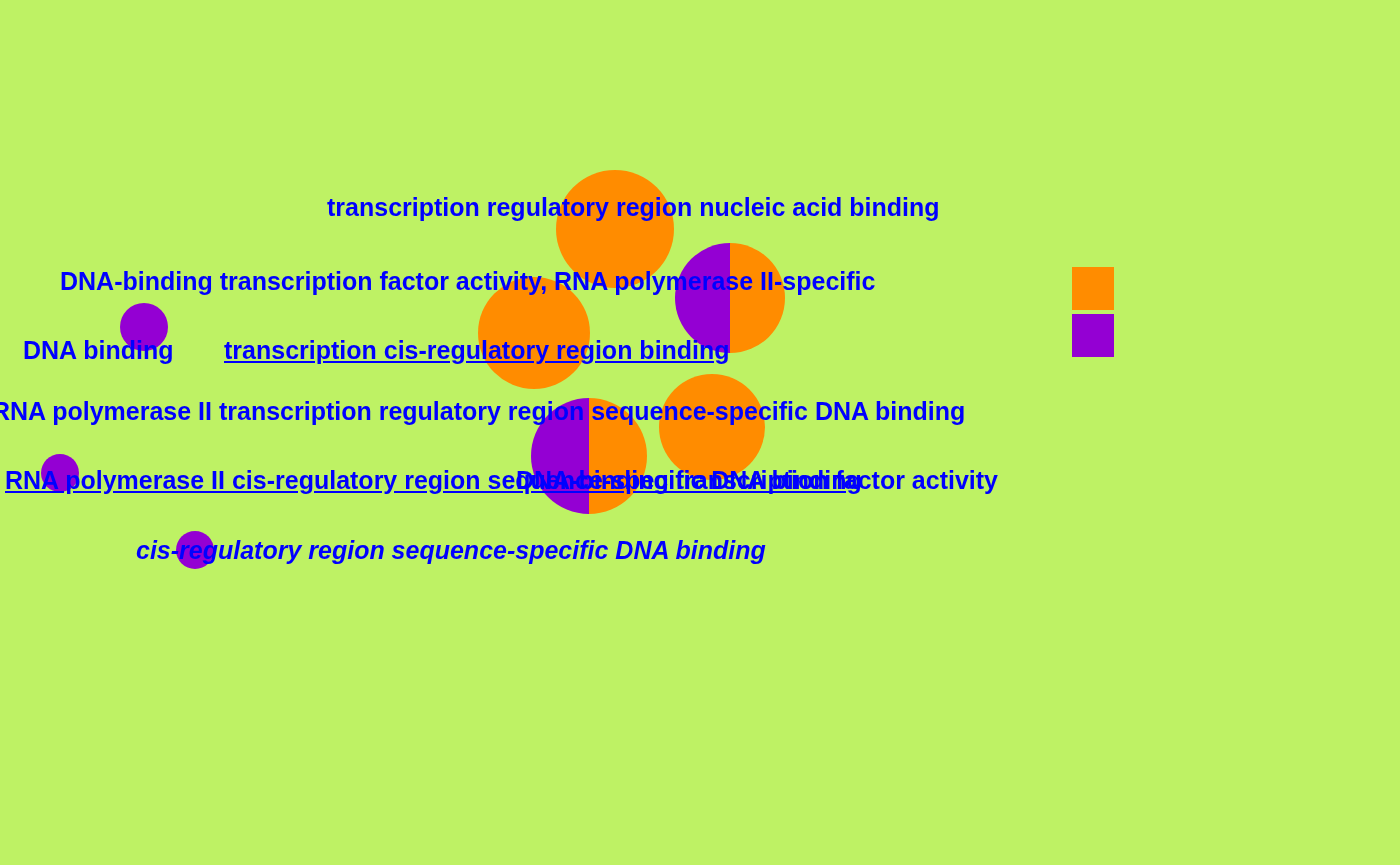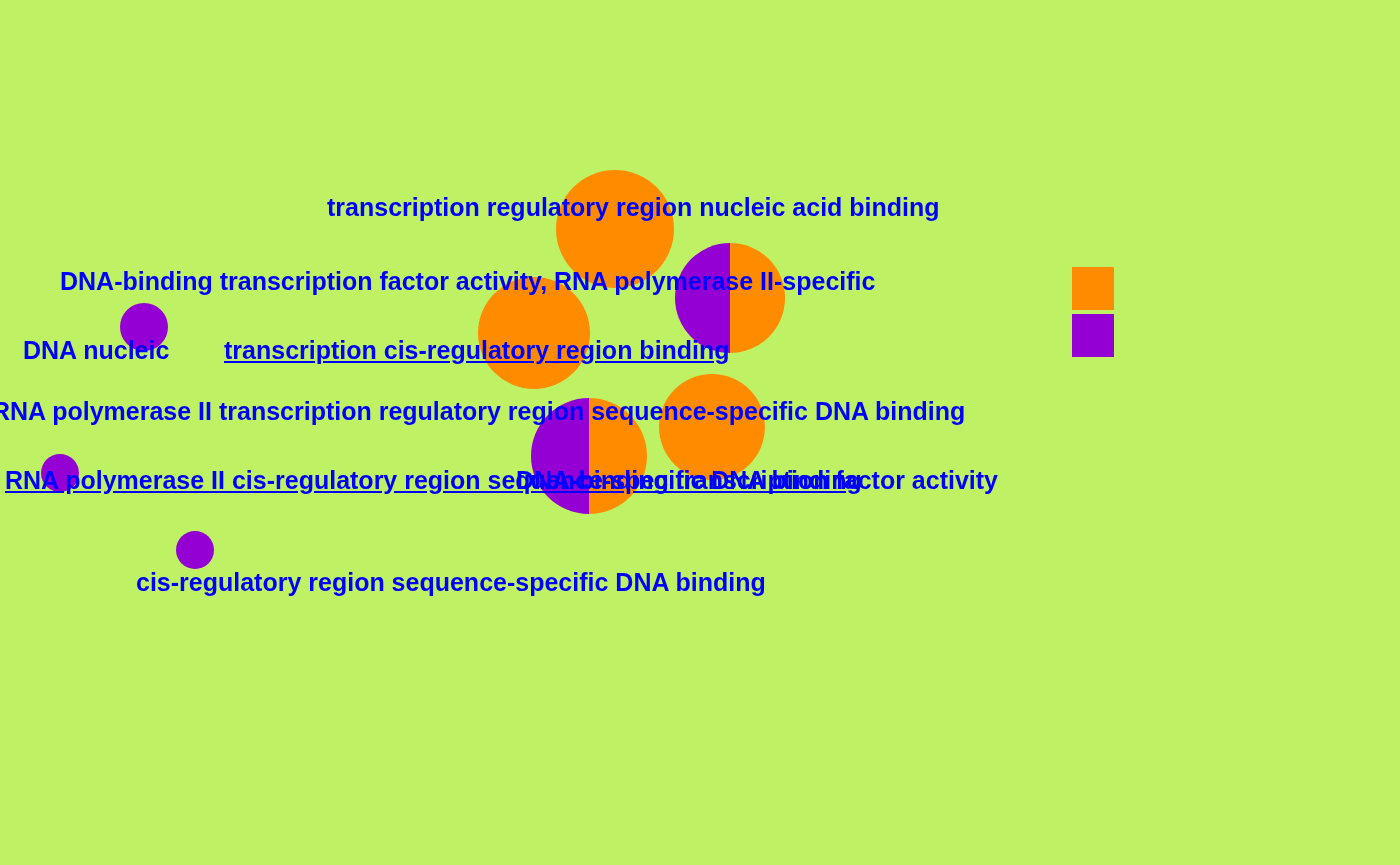--- a/index.html
+++ b/index.html
@@ -45,24 +45,24 @@
       <div class="bubble" style="left: 120px; top: 303px; width: 48px; height: 48px; background: rgb(148, 0, 211);"></div>
       <div class="bubble" style="left: 478px; top: 277px; width: 112px; height: 112px; background: rgb(255, 140, 0);"></div>
       <div class="bubble" style="left: 659px; top: 374px; width: 106px; height: 106px; background: rgb(255, 140, 0);"></div>
       <div class="bubble" style="left: 41px; top: 454px; width: 38px; height: 38px; background: rgb(148, 0, 211);"></div>
       <div class="bubble" style="left: 531px; top: 398px; width: 116px; height: 116px; background: linear-gradient(90deg, rgb(148, 0, 211) 50%, rgb(255, 140, 0) 50%);"></div>
       <div class="bubble" style="left: 176px; top: 531px; width: 38px; height: 38px; background: rgb(148, 0, 211);"></div>
     </div>
   <div id="labels-layer">
       <div class="term-label" style="left: 327px; top: 195px; color: rgb(0, 0, 255);">transcription regulatory region nucleic acid binding</div>
       <div class="term-label" style="left: 60px; top: 269px; color: rgb(0, 0, 255);">DNA-binding transcription factor activity, RNA polymerase II-specific</div>
-      <div class="term-label" style="left: 23px; top: 338px; color: rgb(0, 0, 255);">DNA nucleic</div>
+      <div class="term-label" style="left: 23px; top: 338px; color: rgb(0, 0, 255);">DNA binding</div>
       <div class="term-label" style="left: 224px; top: 338px; color: rgb(0, 0, 255); text-decoration: underline;">transcription cis-regulatory region binding</div>
       <div class="term-label" style="left: -8px; top: 399px; color: rgb(0, 0, 255);">RNA polymerase II transcription regulatory region sequence-specific DNA binding</div>
       <div class="term-label" style="left: 5px; top: 468px; color: rgb(0, 0, 255); text-decoration: underline;">RNA polymerase II cis-regulatory region sequence-specific DNA binding</div>
       <div class="term-label" style="left: 516px; top: 468px; color: rgb(0, 0, 255); text-align: center;">DNA-binding transcription factor activity</div>
-      <div class="term-label" style="left: 136px; top: 570px; color: rgb(0, 0, 255);">cis-regulatory region sequence-specific DNA binding</div>
+      <div class="term-label" style="left: 136px; top: 538px; color: rgb(0, 0, 255); font-style: italic;">cis-regulatory region sequence-specific DNA binding</div>
     </div>
   <div id="legend">
       <div class="legend-swatch" style="left: 1072px; top: 267px; width: 42px; background: rgb(255, 140, 0);"></div>
       <div class="legend-swatch" style="left: 1072px; top: 314px; width: 42px; background: rgb(148, 0, 211);"></div>
     </div>
 </div>
 
 </body></html>

